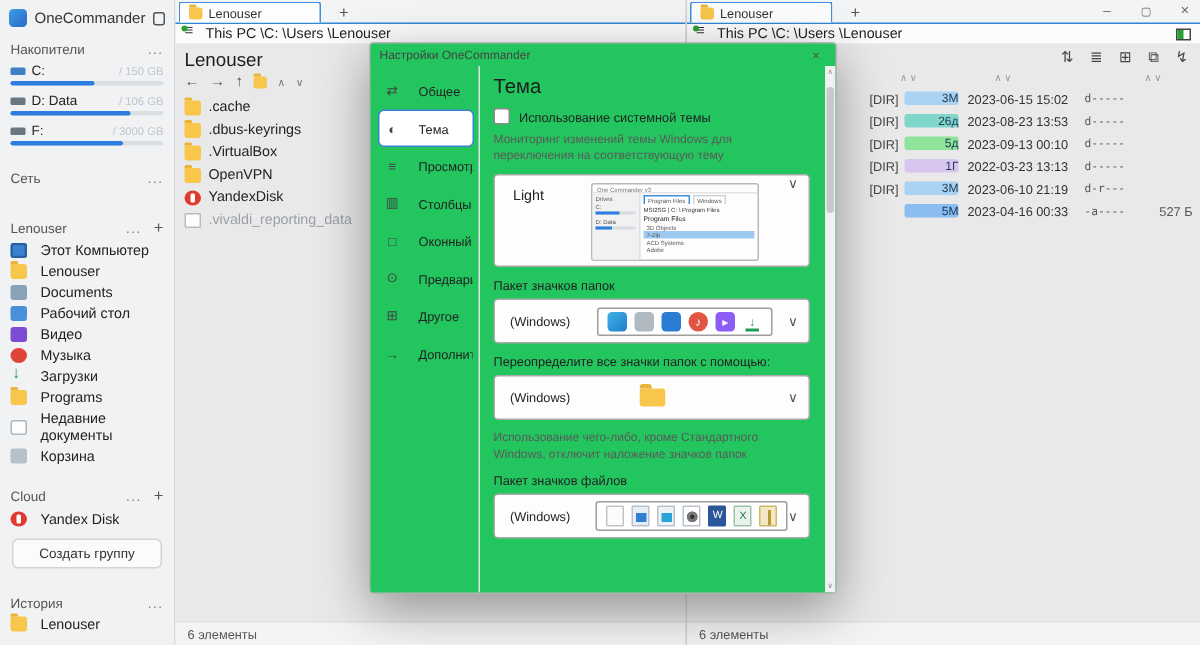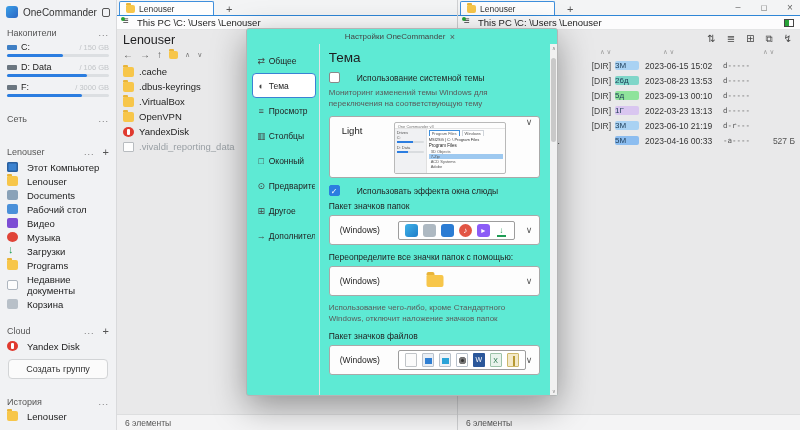--- a/index.html
+++ b/index.html
@@ -75,50 +75,50 @@
   .statusbar { height:16px; background:#f4f4f5; border-top:1px solid #dddedf; display:flex; align-items:center; font-size:8.5px; color:#555; padding:0 8px; }
   
   .rtoolbar { position:absolute; right:8px; top:3px; display:flex; gap:11px; color:#444; font-size:10px; }
   .sortrow { position:absolute; top:18px; left:0; right:0; height:10px; font-size:6.5px; color:#999; }
   .sortrow span { position:absolute; }
   .rrows { position:absolute; top:28px; left:0; right:0; }
   .rrow { display:flex; align-items:center; height:15px; font-size:8.5px; color:#333; padding-right:5px; }
   .rrow .sp { flex:1; }
   .c-name { width:44px; text-align:left; color:#333; overflow:hidden; white-space:nowrap; }
   .c-dir { width:36px; text-align:right; color:#444; }
-  .c-age { width:24px; margin-left:4px; text-align:left; border-radius:2px; font-size:8px; color:#1b3a55; }
+  .c-age { width:36px; margin-left:4px; text-align:right; border-radius:2px; font-size:8px; color:#1b3a55; }
   .c-date { width:78px; margin-left:6px; color:#333; }
   .c-attr { width:38px; font-family:"DejaVu Sans Mono",monospace; font-size:7.5px; color:#555; }
   .c-size { width:34px; text-align:right; color:#555; }
 
   
-  .dialog { position:absolute; left:246px; top:28px; width:312px; height:368px; background:#5eead4; border:1px solid #b5b5b5; border-radius:3px; box-shadow:0 10px 34px rgba(0,0,0,.38); z-index:10; display:flex; flex-direction:column;align-items:center; }
+  .dialog { position:absolute; left:246px; top:28px; width:312px; height:368px; background:#22c55e; border:1px solid #b5b5b5; border-radius:3px; box-shadow:0 10px 34px rgba(0,0,0,.38); z-index:10; display:flex; flex-direction:column; }
   .dlg-title { height:15px; display:flex; align-items:center; padding:0 6px; font-size:8px; color:#444; }
   .dlg-close { margin-left:auto; color:#555; font-size:9px; width:14px; text-align:center; }
   .dlg-body { flex:1; display:flex; overflow:hidden; }
   .dlg-tabs { width:72px; padding:4px 3px 0 5px; flex:0 0 auto; }
-  .dtab { display:flex; align-items:center; gap:2px; height:25px; font-size:8.5px; color:#222; padding:0 3px; border:1px solid transparent; border-radius:4px; white-space:nowrap; overflow:hidden; }
+  .dtab { display:flex; align-items:center; gap:12px; height:25px; font-size:8.5px; color:#222; padding:0 3px; border:1px solid transparent; border-radius:4px; white-space:nowrap; overflow:hidden; }
   .dtab.sel { border-color:#3a82d4; background:#fff; }
   .dti { width:11px; text-align:center; color:#444; font-size:9px; flex:0 0 auto; }
   .ti-sliders::before { content:"⇄"; }
   .ti-theme::before { content:"◐"; }
   .ti-view::before { content:"≡"; }
   .ti-columns::before { content:"▥"; }
   .ti-window::before { content:"□"; }
   .ti-preview::before { content:"⊙"; }
   .ti-other::before { content:"⊞"; }
   .ti-advanced::before { content:"→"; }
   .dlg-content { flex:1; border-left:1px solid #e2e4e6; padding:4px 4px 0 9px; overflow:hidden; position:relative; }
   .dlg-scroll { width:7px; flex:0 0 auto; background:#f1f1f1; position:relative; }
   .dlg-scroll i { position:absolute; left:1px; right:1px; top:14px; height:84px; background:#c9c9c9; border-radius:3px; }
   .dlg-scroll::before, .dlg-scroll::after { position:absolute; left:0; width:7px; text-align:center; font-size:5px; color:#888; }
   .dlg-scroll::before { content:"∧"; top:1px; }
   .dlg-scroll::after { content:"∨"; bottom:1px; }
   .dh1 { font-size:13.5px; font-weight:normal; color:#1d1d1f; margin:2px 0 7px 0; }
-  .cbrow { display:flex; align-items:center; gap:17px; margin-bottom:5px; }
+  .cbrow { display:flex; align-items:center; gap:6px; margin-bottom:5px; }
   .cb { width:11px; height:11px; border:1px solid #8a8a8a; border-radius:2px; background:#fff; flex:0 0 auto; }
   .cb.on { background:#2b7de0; border-color:#2b7de0; color:#fff; font-size:8px; line-height:11px; text-align:center; }
   .cb.on::before { content:"✓"; }
   .cbl { font-size:8.5px; color:#222; }
   .desc { font-size:8px; line-height:10.5px; color:#5a5a5a; margin:0 6px 7px 0; }
   .frame { border:1px solid #a9a9a9; border-radius:3px; background:#fdfdfd; display:flex; align-items:center; margin:0 6px 7px 0; position:relative; }
   .frame .ddchev { margin-left:auto; margin-right:7px; color:#555; font-size:9px; }
   .ddchev::before { content:"∨"; }
   .flabel { font-size:8.5px; color:#222; margin:2px 0 4px 0; }
   .packbox { height:30px; padding-left:10px; }
@@ -520,24 +520,20 @@
                 <div class="mw-row">3D Objects</div>
                 <div class="mw-row hl">7-Zip</div>
                 <div class="mw-row">ACD Systems</div>
                 <div class="mw-row">Adobe</div>
               </div>
             </div>
           </div>
           <span class="ddchev"></span>
         </div>
 
-        <div class="cbrow">
-          <span class="cb on"></span>
-          <span class="cbl">Использовать эффекта окна слюды</span>
-        </div>
 
         <div class="flabel">Пакет значков папок</div>
         <div class="frame packbox">
           <span class="pval">(Windows)</span>
           <span class="icstrip">
             <span class="pic pic-desktop"></span>
             <span class="pic pic-doc"></span>
             <span class="pic pic-photo"></span>
             <span class="pic pic-music"></span>
             <span class="pic pic-video"></span>

